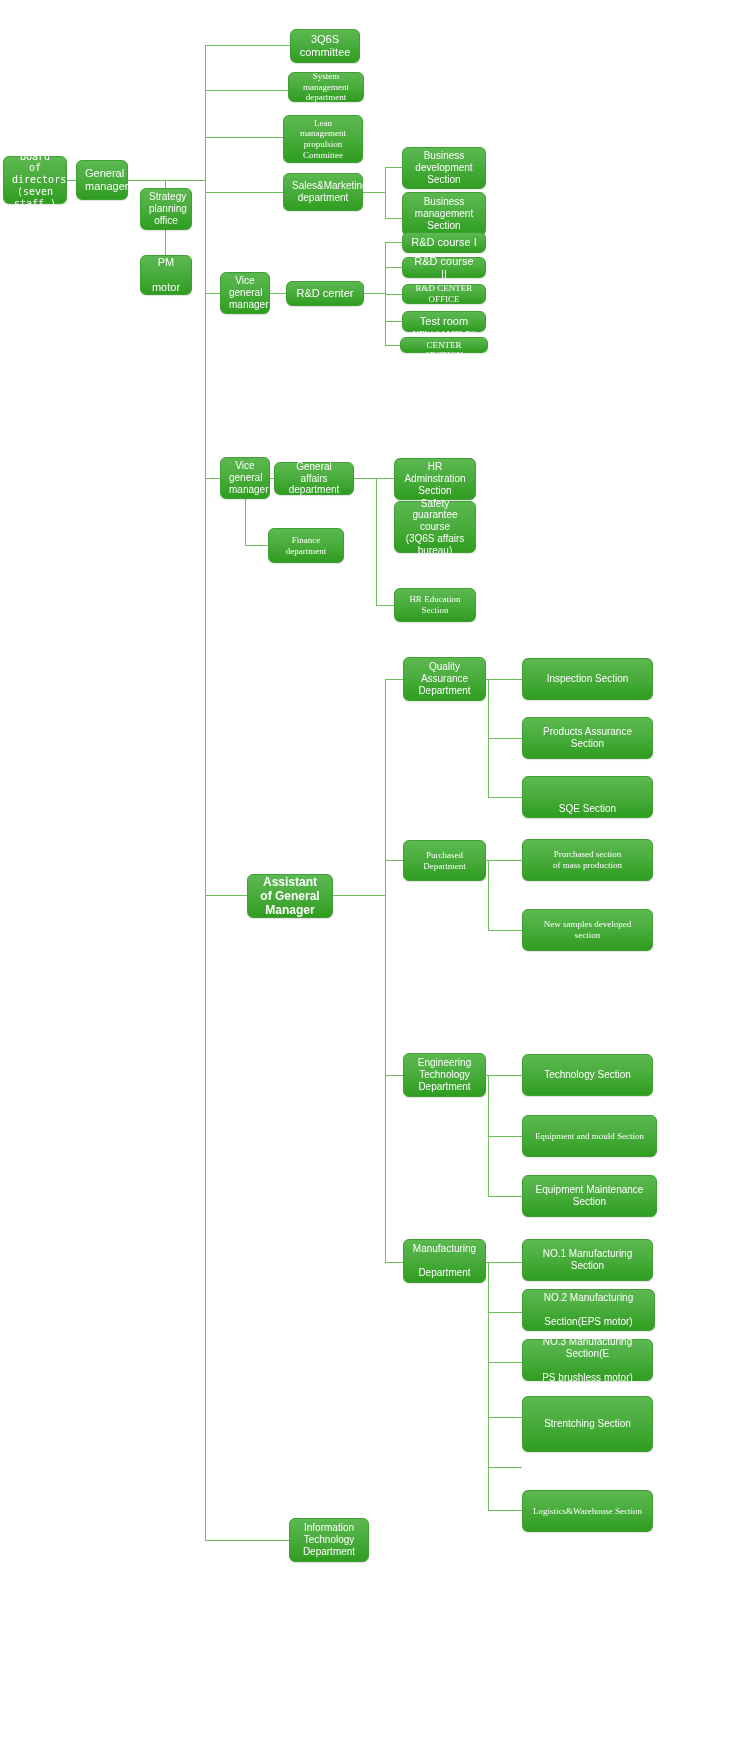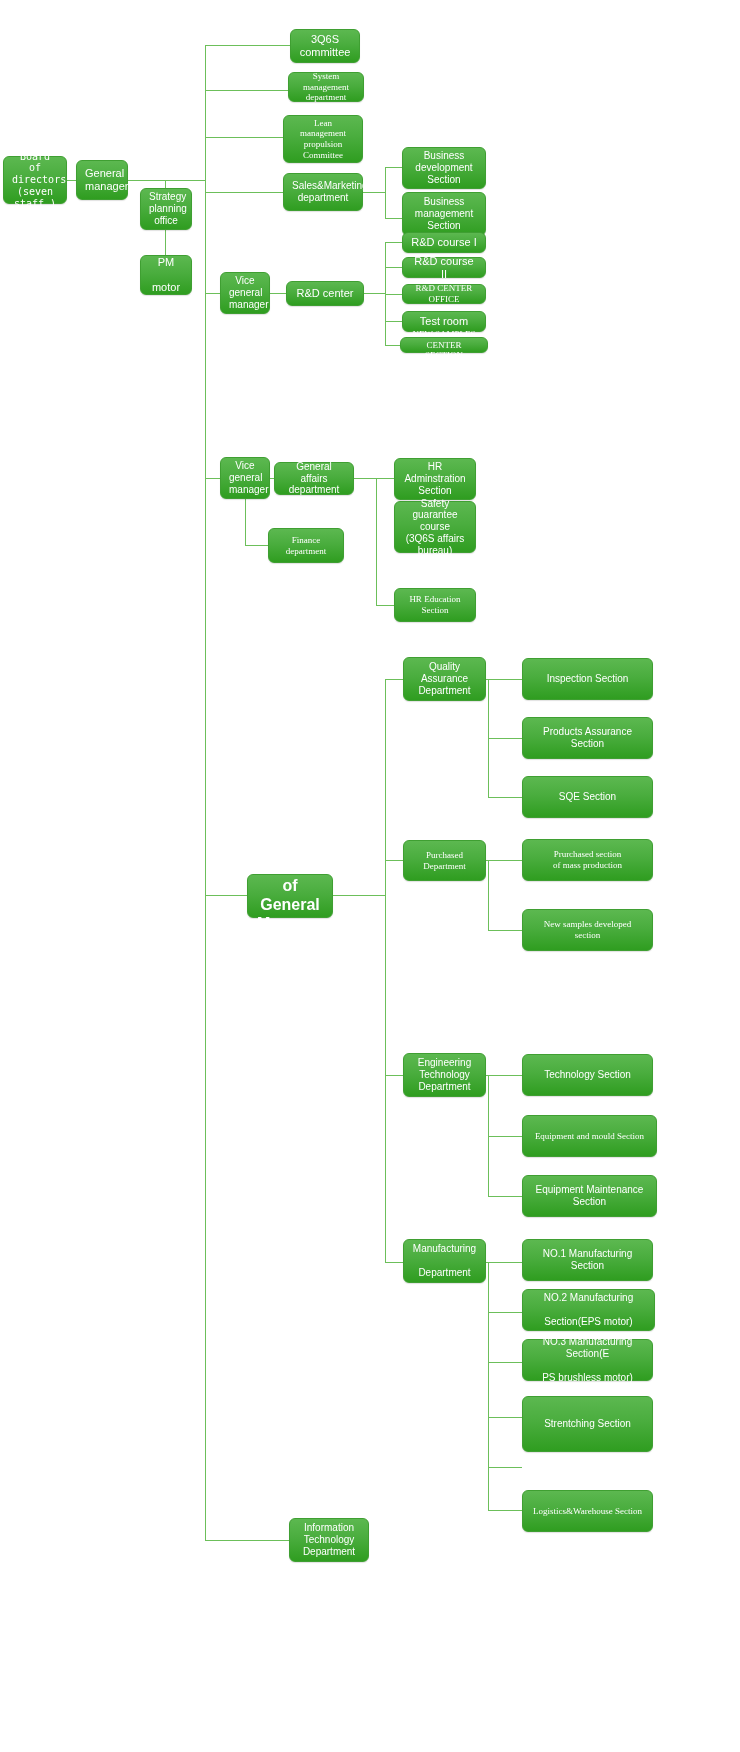--- a/index.html
+++ b/index.html
@@ -49,21 +49,21 @@
     white-space: pre-line;
   }
   
   .f-sans   { font-family: "Liberation Sans", sans-serif; }
   .f-serif  { font-family: "Liberation Serif", serif; }
   .f-mono   { font-family: "DejaVu Sans Mono", monospace; }
 
   .s-9  { font-size: 9px; }
   .s-10 { font-size: 10px; }
   .s-11 { font-size: 11px; }
-  .s-12 { font-size: 16px; }
+  .s-12 { font-size: 12px; }
   .bold { font-weight: bold; }
 </style>
 </head>
 <body>
 
 <div id="chart-root">
 
   <div class="line h" style="left:67px; top:180px; width:17px;"></div>
 
   <div class="line h" style="left:126px; top:180px; width:79px;"></div>
@@ -267,21 +267,21 @@
   </div>
 
   <div class="node f-sans s-10" style="left:522px; top:658px; width:131px; height:42px;">
     <span class="label">Inspection Section</span>
   </div>
 
   <div class="node f-sans s-10" style="left:522px; top:717px; width:131px; height:42px;">
     <span class="label">Products Assurance Section</span>
   </div>
 
-  <div class="node f-sans s-10" style="left:522px; top:776px; width:131px; height:42px;">
+  <div class="node f-sans s-10" style="left:522px; top:776px; width:131px; height:42px;align-items:flex-end;">
     <span class="label">SQE Section</span>
   </div>
 
   <div class="node f-serif s-9" style="left:403px; top:840px; width:83px; height:41px;">
     <span class="label">Purchased
 Department</span>
   </div>
 
   <div class="node f-serif s-9" style="left:522px; top:909px; width:131px; height:42px;">
     <span class="label">New samples developed section</span>

